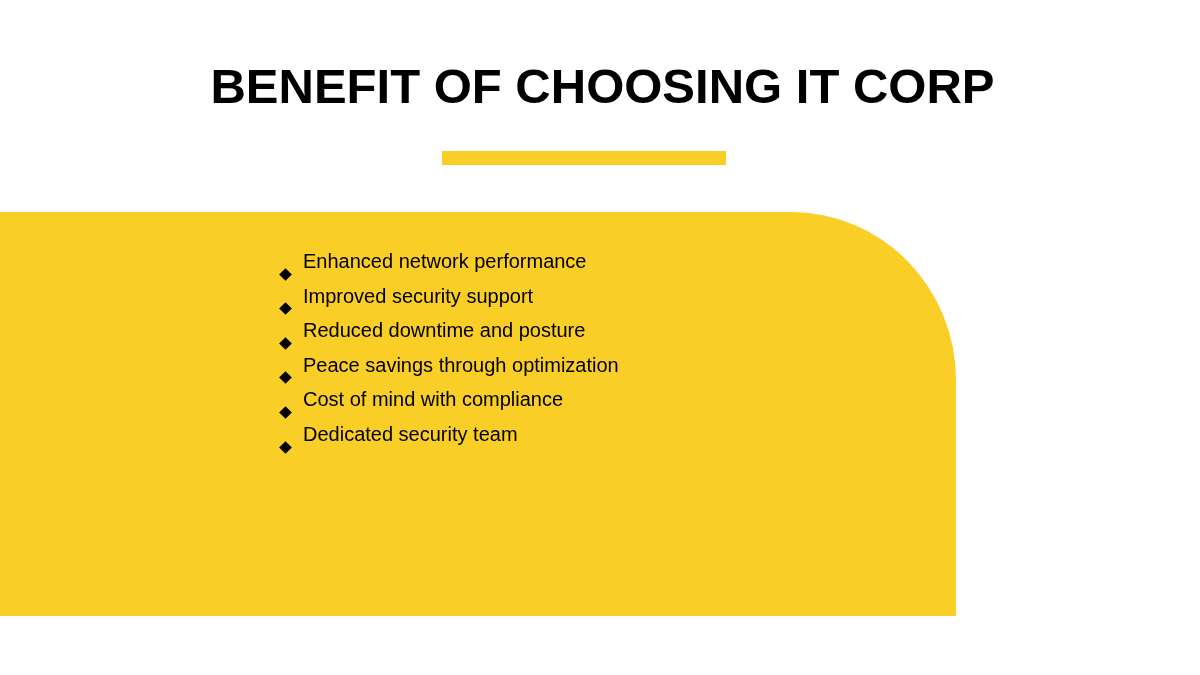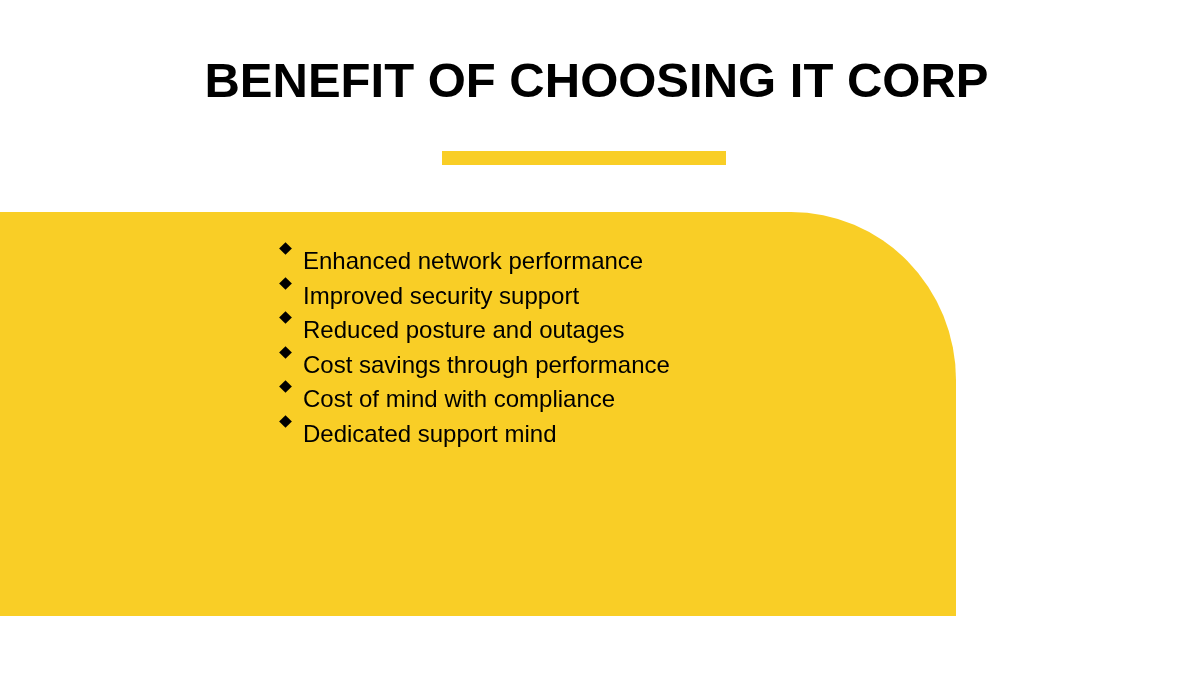--- a/index.html
+++ b/index.html
@@ -22,56 +22,56 @@
     .panel {
       position: absolute; left: 0; top: 212px; width: 956px; height: 404px;
       background: #f9ce26;
       border-top-right-radius: 165px 168px;
     }
     .list {
       position: absolute; left: 278px; top: 244px; margin: 0; padding: 0;
       list-style: none;
     }
     .list li {
-      display: flex; align-items: flex-start;
-      font-size: 24px; line-height: 34.6px; height: 34.6px;
+      display: flex; align-items: flex-end;
+      font-size: 20px; line-height: 34.6px; height: 34.6px;
       white-space: nowrap;
     }
     .bullet {
       display: inline-block; width: 9px; height: 9px;
       background: #000; transform: rotate(45deg);
       margin-left: 3px; margin-right: 13px; flex: none;
     }
   </style>
 </head>
 <body>
 
-<h1 class="title" style="margin:4px;">BENEFIT OF CHOOSING IT CORP</h1>
+<h1 class="title" style="margin:10px;">BENEFIT OF CHOOSING IT CORP</h1>
 <div class="accent-bar"></div>
 
 <div class="panel"></div>
 
 <ul class="list">
   <li>
     <span class="bullet"></span>
     <span>Enhanced network performance</span>
   </li>
   <li>
     <span class="bullet"></span>
     <span>Improved security support</span>
   </li>
   <li>
     <span class="bullet"></span>
-    <span>Reduced posture and outages</span>
+    <span>Reduced downtime and posture</span>
   </li>
   <li>
     <span class="bullet"></span>
-    <span>Cost savings through performance</span>
+    <span>Peace savings through optimization</span>
   </li>
   <li>
     <span class="bullet"></span>
     <span>Cost of mind with compliance</span>
   </li>
   <li>
     <span class="bullet"></span>
-    <span>Dedicated support mind</span>
+    <span>Dedicated security team</span>
   </li>
 </ul>
 
 </body></html>

